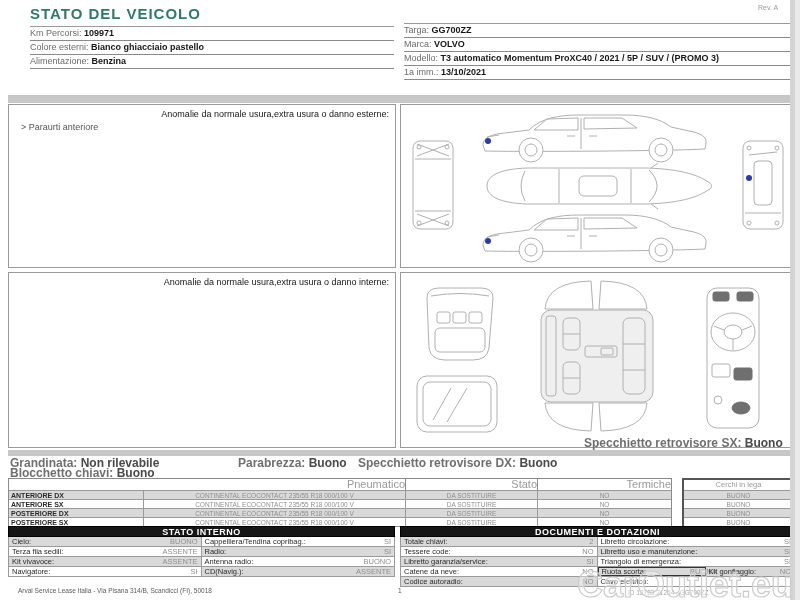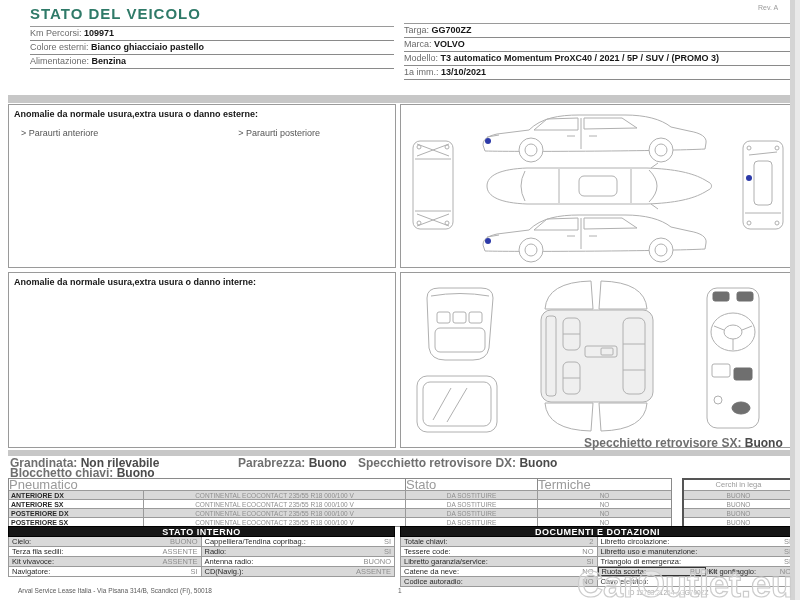--- a/index.html
+++ b/index.html
@@ -22,22 +22,22 @@
   .grayband { position:absolute; left:8px; width:787px; background:#c7c7c7; }
   .band1 { top:95px; height:8px; }
   .band2 { top:450px; height:6px; }
 
   
   .panel { position:absolute; border:1px solid #9a9a9a; background:#fff; }
   .panel-ext-text { top:104px; left:8px;  width:388px; height:164px; }
   .panel-ext-diag { top:104px; left:400px; width:395px; height:164px; }
   .panel-int-text { top:272px; left:8px;  width:388px; height:176px; }
   .panel-int-diag { top:272px; left:400px; width:395px; height:176px; }
-  .panel-heading { font-size:9px; font-weight:bold; color:#161616; padding:4px 6px 2px 5px; }
-  .panel-items { display:flex; padding-left:12px; gap:140px; font-size:9px; color:#555; margin-top:7px; }
+  .panel-heading { font-size:9px; font-weight:normal; color:#161616; padding:4px 6px 2px 5px;text-align:right; }
+  .panel-items { display:flex; padding-left:12px; gap:140px; font-size:9px; color:#555; margin-top:1px;flex-direction:column; }
 
   
   svg { display:block; }
   .diag * { fill:none; stroke:#b0b0b0; stroke-width:1; }
   .diag .wheel { fill:#ffffff; }
   .diag .cab { fill:#efefef; }
   .diag .dark { fill:#6f6f6f; stroke:#6f6f6f; }
   .diag .marker { fill:#2c3aa8; stroke:none; }
 
   
@@ -45,21 +45,21 @@
   .cond .c-label { color:#6f6f6f; }
   .cond .c-value { color:#4a4a4a; }
   .cond0 { top:459px; left:10px; }
   .cond1 { top:459px; left:238px; }
   .cond2 { top:459px; left:358px; }
   .cond3 { top:439px; left:584px; }
   .cond4 { top:469px; left:10px; }
 
   
   .tyre-table { position:absolute; top:478px; left:8px; width:664px; border:1px solid #8a8a8a; }
-  .t-hrow { display:flex; height:11px; line-height:11px; font-size:13px; color:#9a9a9a; text-align:left; }
+  .t-hrow { display:flex; height:11px; line-height:11px; font-size:11px; color:#9a9a9a; text-align:right; }
   .t-hcell { border-right:1px solid #8a8a8a; }
   .t-hcell:last-child { border-right:none; }
   .w-pneu { width:397px; } .w-stato { width:132px; } .w-term { width:133px; }
   .t-row { display:flex; height:9px; line-height:9px; border-top:1px solid #9a9a9a; font-size:6.5px; }
   .t-pos  { width:135px; font-size:7px; font-weight:bold; color:#2a2a2a; padding-left:2px; border-right:1px solid #9a9a9a; }
   .t-spec { width:262px; color:#8f8f8f; text-align:center; border-right:1px solid #9a9a9a; }
   .t-stato{ width:132px; color:#8f8f8f; text-align:center; border-right:1px solid #9a9a9a; }
   .t-term { width:133px; color:#8f8f8f; text-align:center; }
   .shade { background:#d9d9d9; }
 

